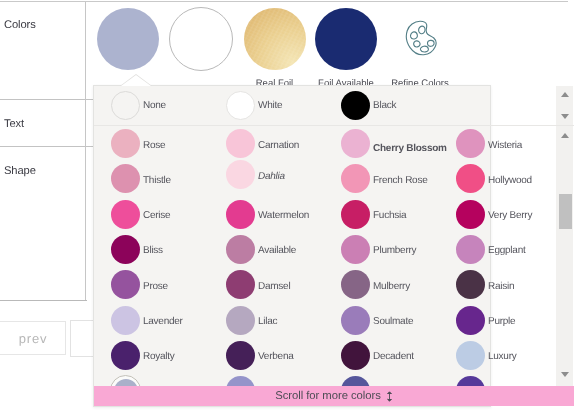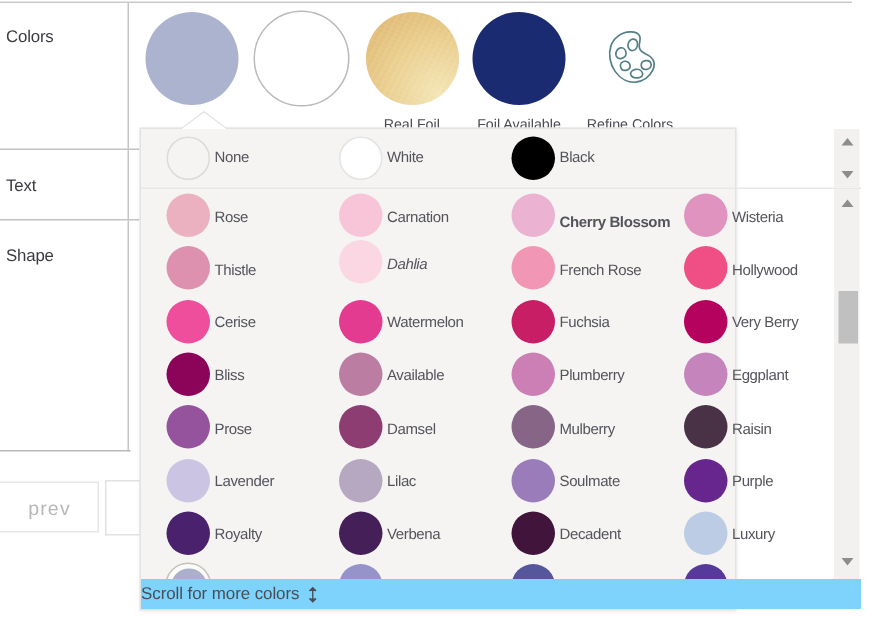--- a/index.html
+++ b/index.html
@@ -45,22 +45,22 @@
          border-bottom:12px solid #e0dfdd;z-index:4;}
 
   .top-row{position:absolute;left:0;top:0;width:480px;height:39px;}
   .row-sep{position:absolute;left:0;top:39px;width:480px;height:1px;background:#e8e7e5;}
 
   .list{position:absolute;left:0;top:40px;width:480px;height:260px;overflow:hidden;}
   .cell{position:absolute;}
   .cell .dot{position:absolute;border-radius:50%;}
   .cell .name{position:absolute;color:#54545c;font-size:10px;letter-spacing:-0.25px;white-space:nowrap;}
 
-  .footer{position:absolute;left:0;top:300px;width:480px;height:20px;background:#7dd3fc;
-          display:flex;align-items:center;justify-content:flex-start;}
+  .footer{position:absolute;left:0;top:300px;width:480px;height:20px;background:#f9a8d4;
+          display:flex;align-items:center;justify-content:center;}
   .footer .txt{color:#4c4c54;font-size:11.3px;letter-spacing:-0.05px;}
 
   
   .sb{position:absolute;background:#f2f1ef;}
   .sb-btn{position:absolute;width:100%;display:flex;align-items:center;justify-content:center;}
   .tri{width:0;height:0;}
   .tri.up{border-left:4px solid transparent;border-right:4px solid transparent;border-bottom:5px solid #8d8d8d;}
   .tri.down{border-left:4px solid transparent;border-right:4px solid transparent;border-top:5px solid #8d8d8d;}
   .sb-thumb{position:absolute;background:#c0c0c0;}
 </style>

